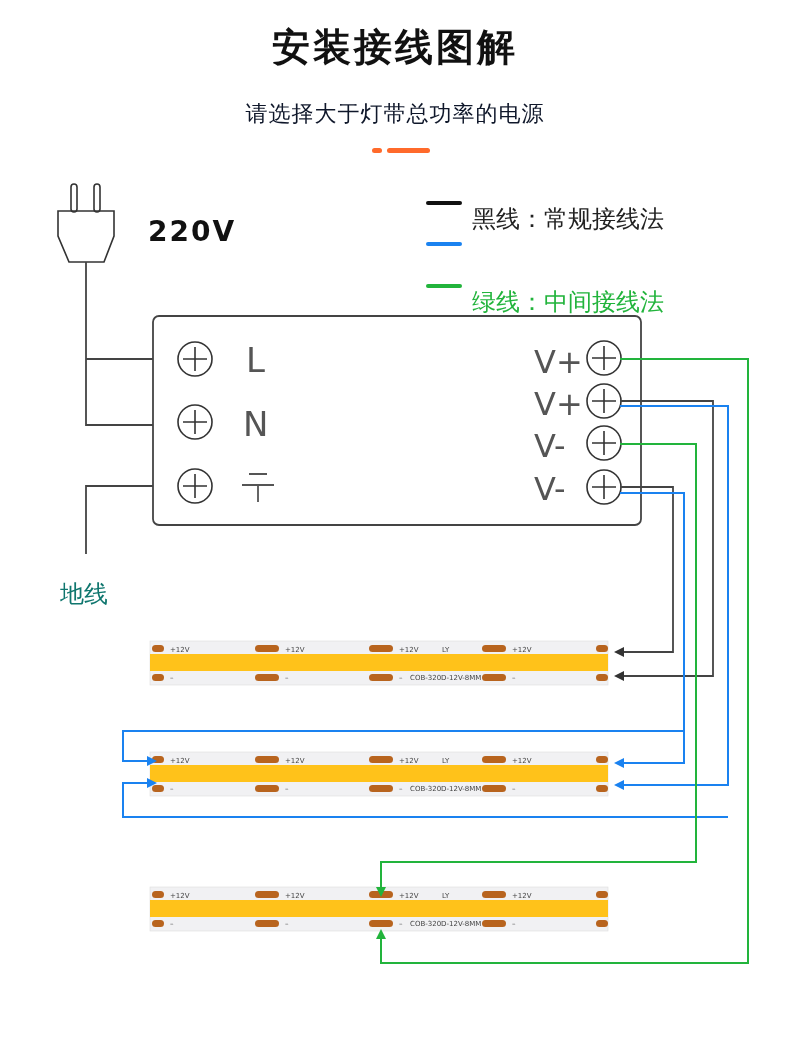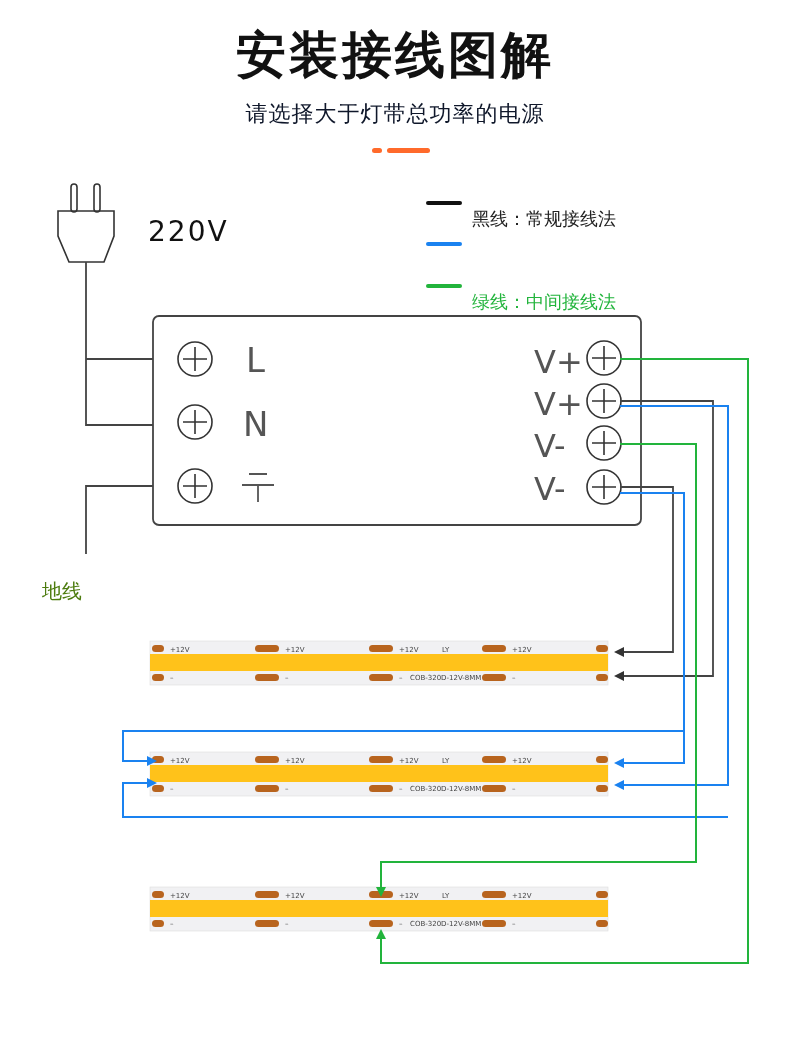--- a/index.html
+++ b/index.html
@@ -1,27 +1,27 @@
 <!DOCTYPE html>
 <html><head>
 <meta charset="utf-8">
 <style>
   html, body { margin: 0; padding: 0; background: #ffffff; }
   body { width: 790px; height: 1043px; position: relative; overflow: hidden;
          font-family: "DejaVu Sans", "Liberation Sans", sans-serif; }
   .title { position: absolute; left: 0; width: 790px; top: 22px; text-align: center;
-           font-size: 50px; font-weight: bold; color: #111; letter-spacing: 3px; }
+           font-size: 38px; font-weight: bold; color: #111; letter-spacing: 3px; }
   .subtitle { position: absolute; left: 0; width: 790px; top: 99px; text-align: center;
               font-size: 22px; color: #0f172a; letter-spacing: 1px; }
   .deco { position: absolute; top: 148px; height: 5px; background: #ff6a2b; border-radius: 3px; }
-  .voltage { position: absolute; left: 148px; top: 215px; font-size: 28px; font-weight: normal; color: #111; letter-spacing: 2px; }
+  .voltage { position: absolute; left: 148px; top: 215px; font-size: 28px; font-weight: bold; color: #111; letter-spacing: 2px; }
   .legend-item { position: absolute; left: 426px; height: 24px; display: flex; align-items: center; }
   .legend-swatch { width: 36px; height: 4px; border-radius: 2px; margin-right: 10px; }
-  .legend-text { font-size: 18px; margin-top: 31px; }
-  .ground-label { position: absolute; left: 42px; top: 578px; font-size: 20px; color: #4d7c0f; }
+  .legend-text { font-size: 24px; margin-top: 31px; }
+  .ground-label { position: absolute; left: 60px; top: 578px; font-size: 24px; color: #0f766e; }
   svg.diagram { position: absolute; left: 0; top: 0; }
   .term-label { font-family: "DejaVu Sans", sans-serif; fill: #555; }
   .strip-text { font-family: "DejaVu Sans", sans-serif; fill: #444; font-size: 7px; }
 </style>
 </head>
 <body>
 
 <div class="title">安装接线图解</div>
 <div class="subtitle">请选择大于灯带总功率的电源</div>
 <div class="deco" style="left:372px;width:10px;"></div>

